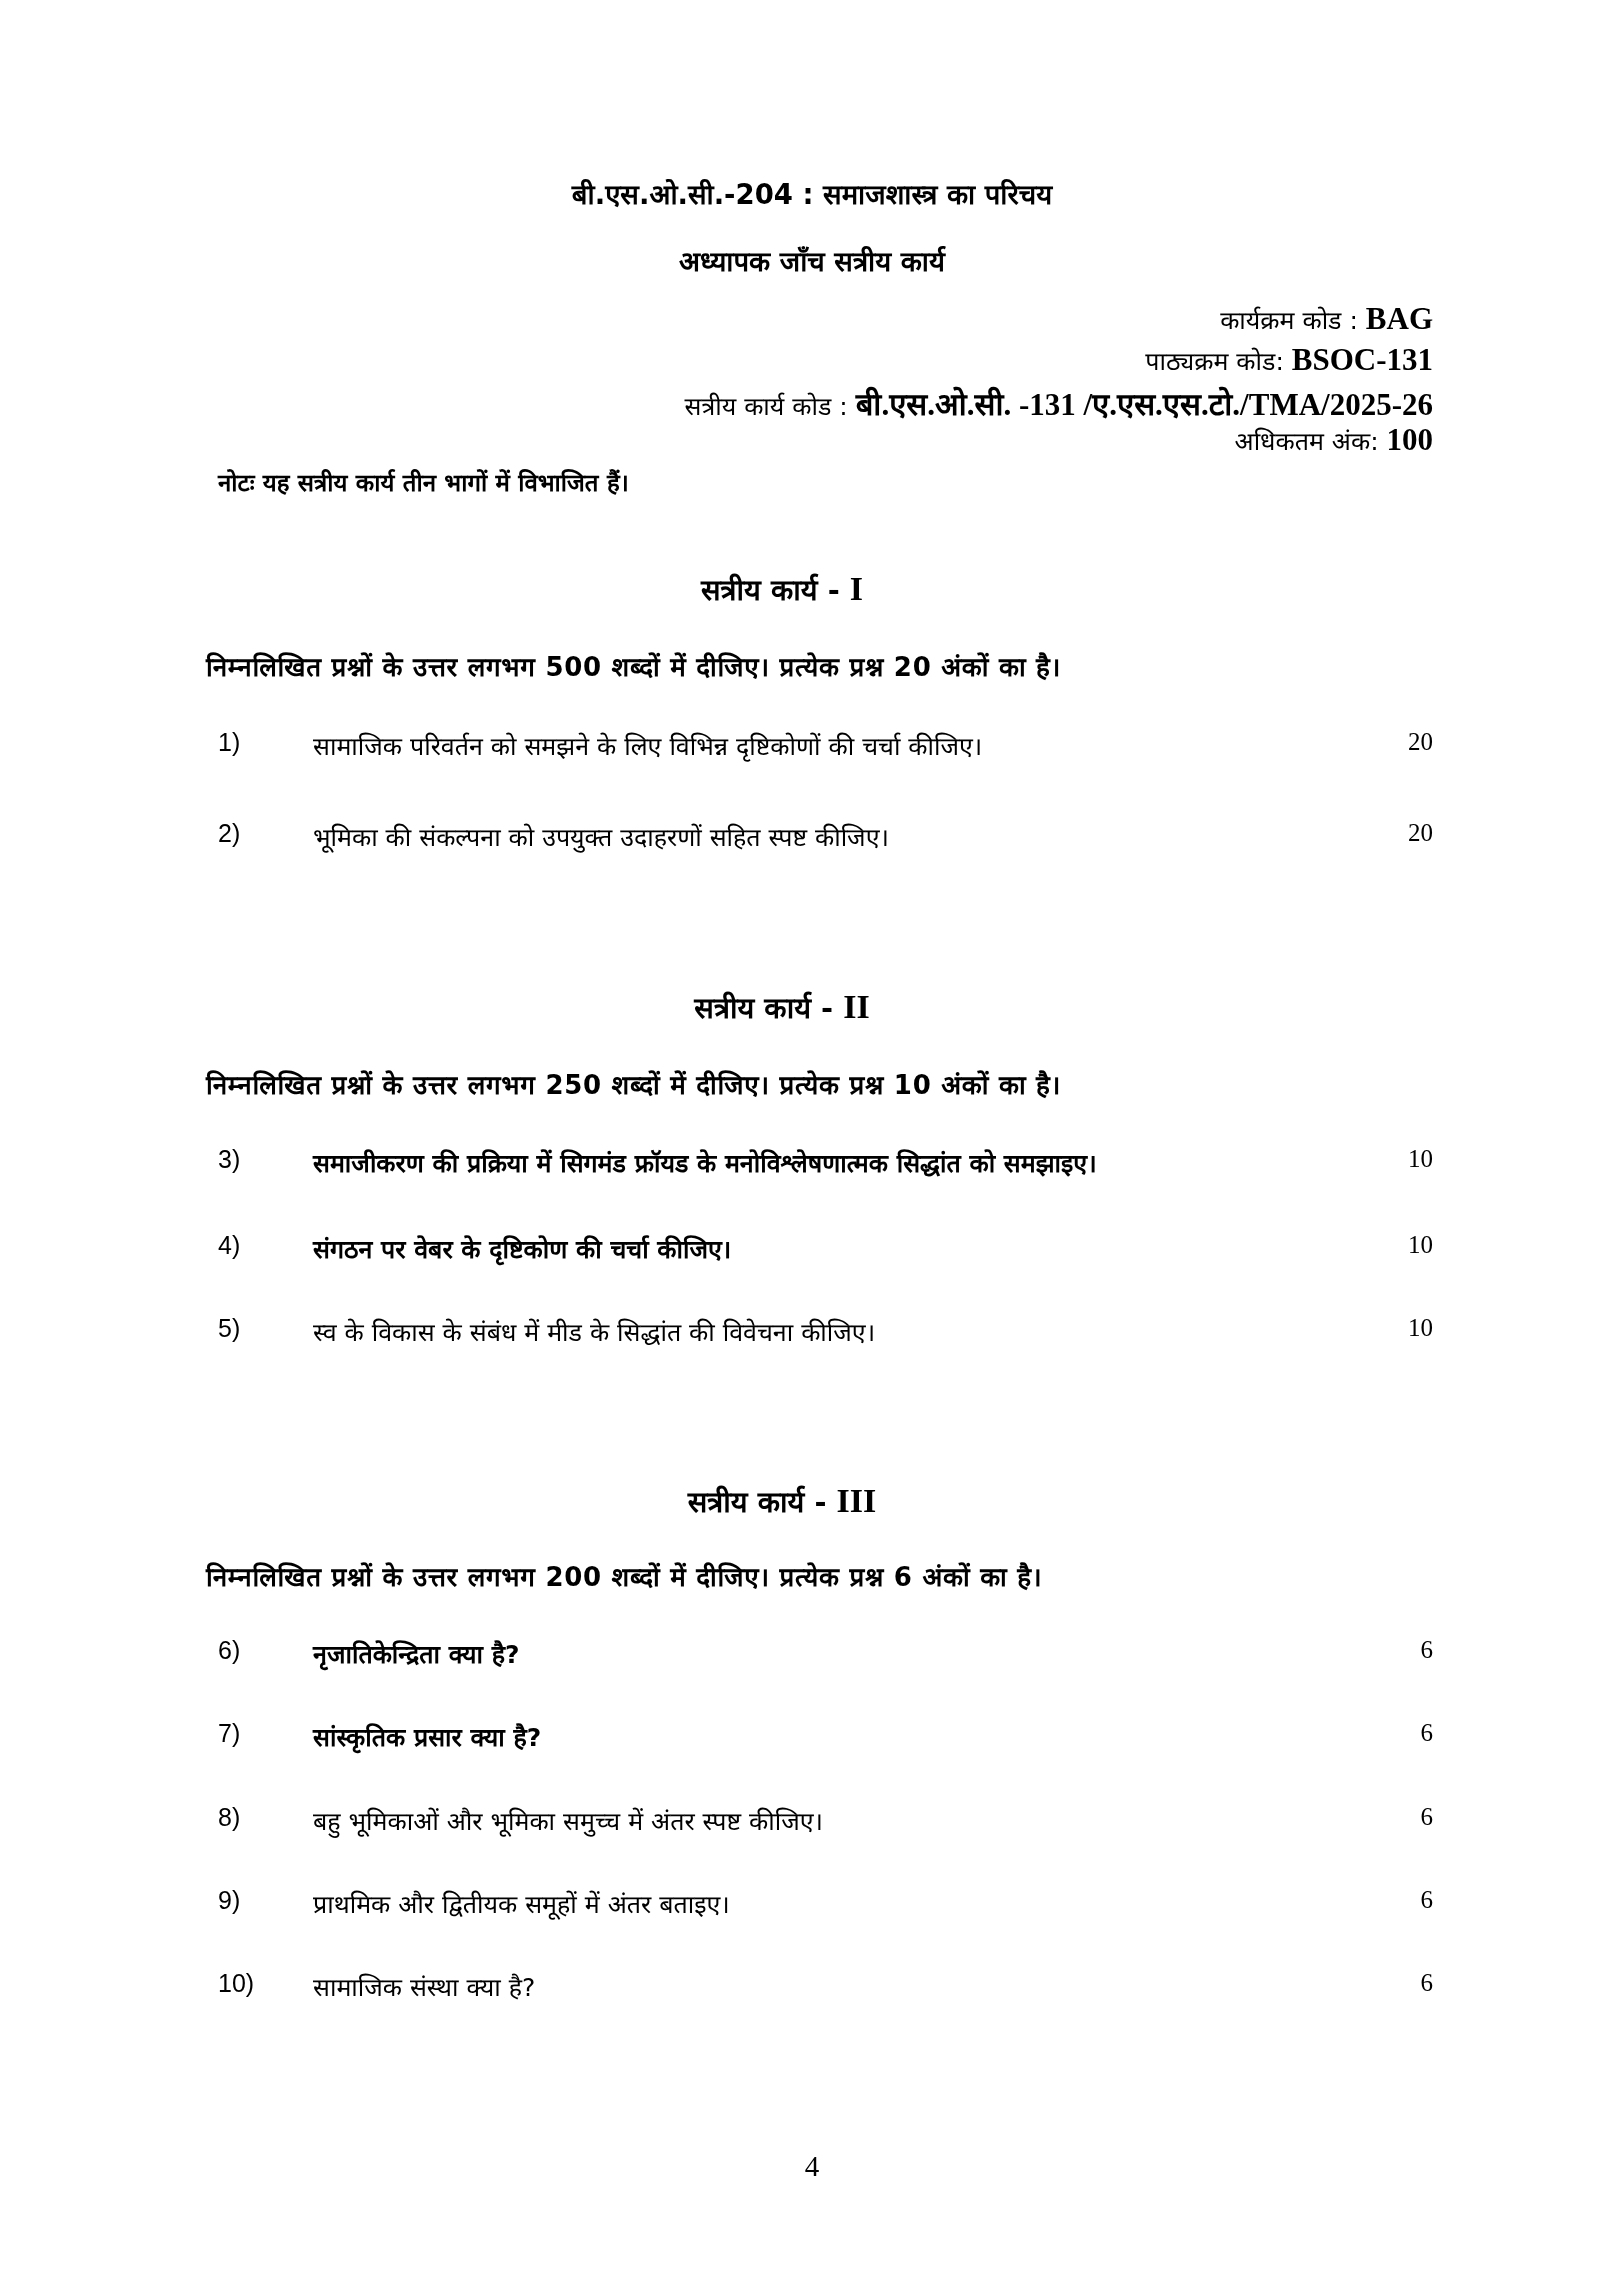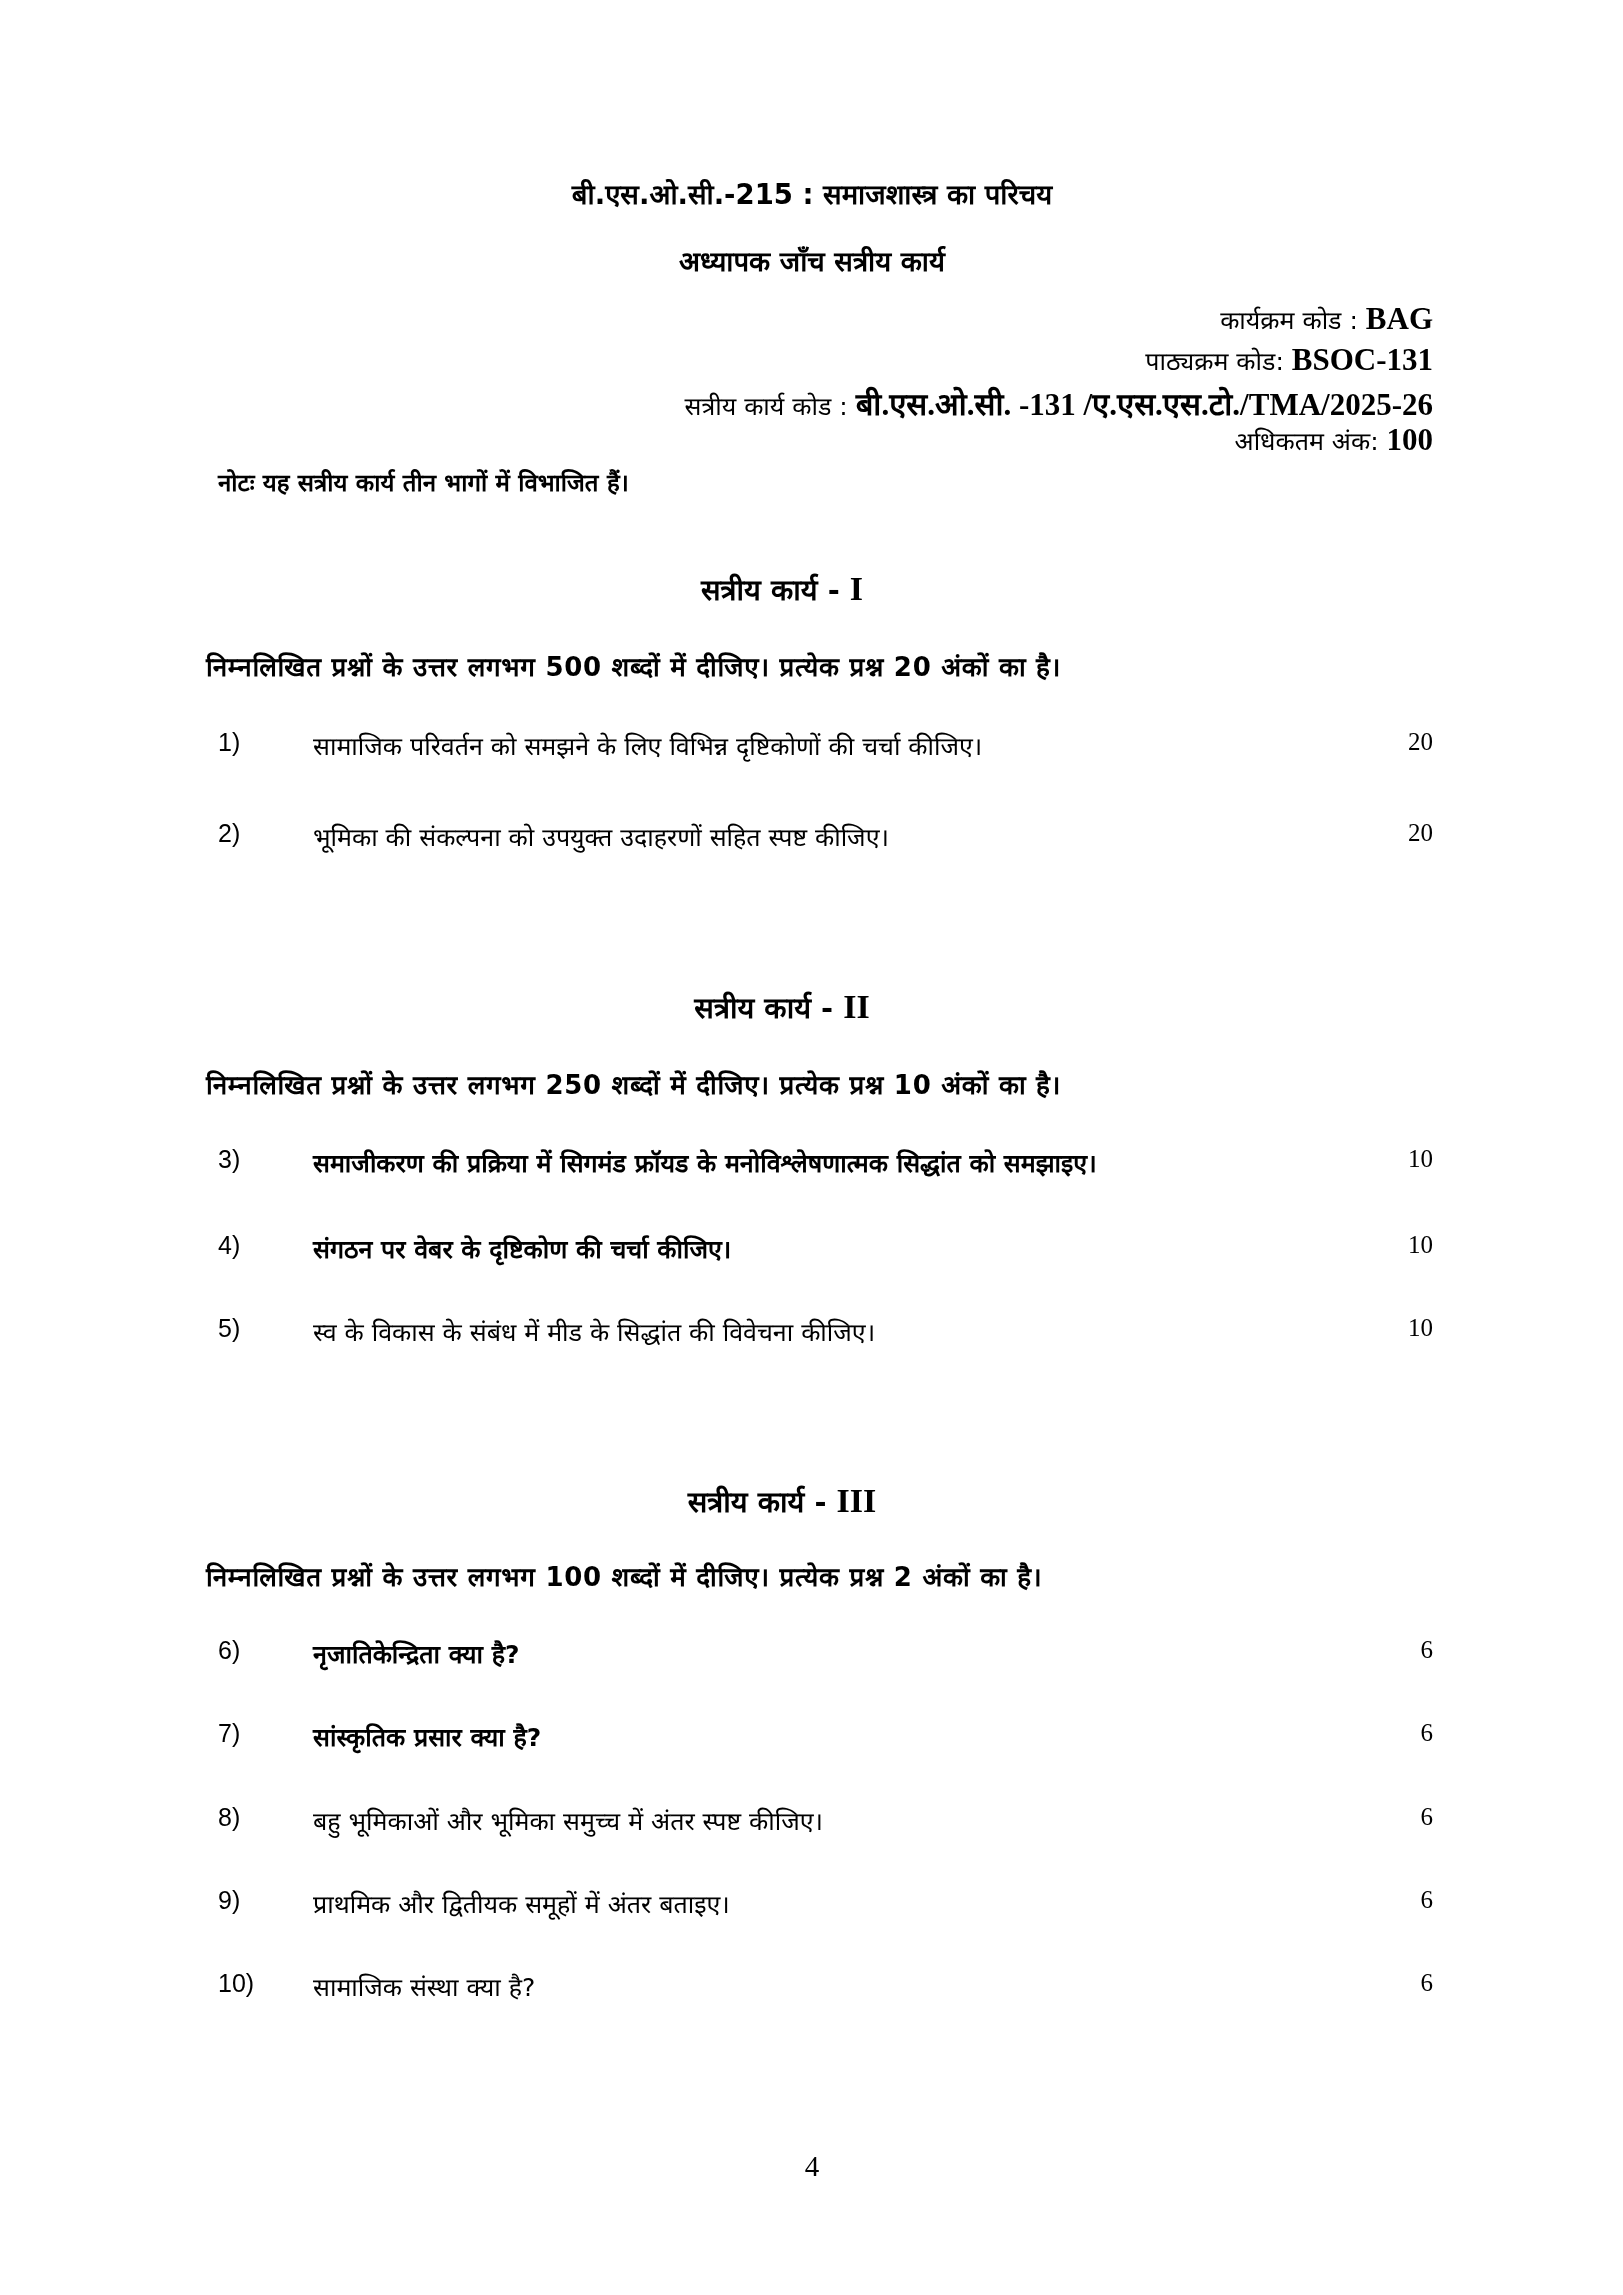--- a/index.html
+++ b/index.html
@@ -15,21 +15,21 @@
   .q { left: 0; width: 1624px; height: 39px; }
   .q .num { position: absolute; left: 218px; font-family: "Liberation Sans", sans-serif; font-size: 25px; }
   .q .text { position: absolute; left: 313px; font-family: "DejaVu Sans", sans-serif; font-size: 25px; }
   .q .text.bold { font-weight: bold; }
   .q .marks { position: absolute; right: 191px; font-family: Liberation Serif, serif; font-size: 25px; text-align: right; }
   .pageno { font-family: "Liberation Serif", serif; font-size: 29px; left: 0; width: 1624px; text-align: center; }
 </style>
 </head>
 <body>
 
-<div class="abs title" style="top:175px;">बी.एस.ओ.सी.-215 : समाजशास्त्र का परिचय</div>
+<div class="abs title" style="top:175px;">बी.एस.ओ.सी.-204 : समाजशास्त्र का परिचय</div>
 <div class="abs title" style="top:242px;">अध्यापक जाँच सत्रीय कार्य</div>
 
 <div class="abs right" style="top:301px;"><span>कार्यक्रम कोड : </span><b>BAG</b></div>
 <div class="abs right" style="top:342px;"><span>पाठ्यक्रम कोड: </span><b>BSOC-131</b></div>
 <div class="abs right" style="top:382px;"><span>सत्रीय कार्य कोड : </span><b>बी.एस.ओ.सी. -131 /ए.एस.एस.टो./TMA/2025-26</b></div>
 <div class="abs right" style="top:422px;"><span>अधिकतम अंक: </span><b>100</b></div>
 
 <div class="abs note" style="top:465px;">नोटः यह सत्रीय कार्य तीन भागों में विभाजित हैं।</div>
 
 <div class="abs sec" style="top:569px;"><span>सत्रीय कार्य - </span><span class="roman">I</span></div>
@@ -59,21 +59,21 @@
   <span class="text bold">संगठन  पर वेबर  के दृष्टिकोण की चर्चा कीजिए।</span>
   <span class="marks">10</span>
 </div>
 <div class="abs q" style="top:1314px;">
   <span class="num">5)</span>
   <span class="text">स्व के विकास के संबंध में मीड  के सिद्धांत की विवेचना कीजिए।</span>
   <span class="marks">10</span>
 </div>
 
 <div class="abs sec" style="top:1481px;text-align:center;"><span>सत्रीय कार्य - </span><span class="roman">III</span></div>
-<div class="abs instr" style="top:1558px;">निम्नलिखित प्रश्नों के उत्तर लगभग 100 शब्दों में दीजिए। प्रत्येक प्रश्न 2 अंकों का है।</div>
+<div class="abs instr" style="top:1558px;">निम्नलिखित प्रश्नों के उत्तर लगभग 200 शब्दों में दीजिए। प्रत्येक प्रश्न 6 अंकों का है।</div>
 
 <div class="abs q" style="top:1636px;">
   <span class="num">6)</span>
   <span class="text bold">नृजातिकेन्द्रिता  क्या है?</span>
   <span class="marks">6</span>
 </div>
 <div class="abs q" style="top:1719px;">
   <span class="num">7)</span>
   <span class="text bold">सांस्कृतिक प्रसार क्या है?</span>
   <span class="marks">6</span>

